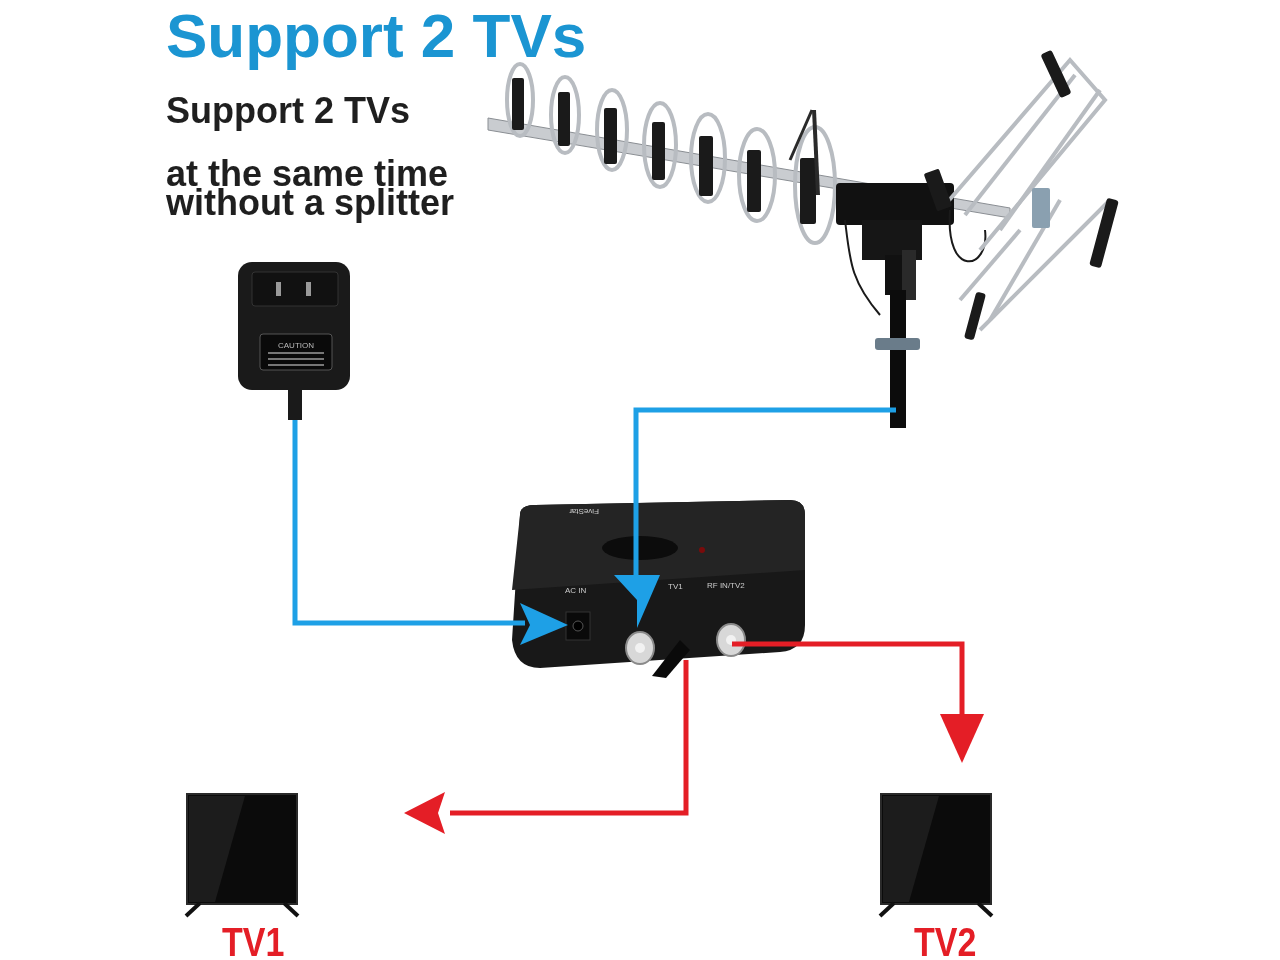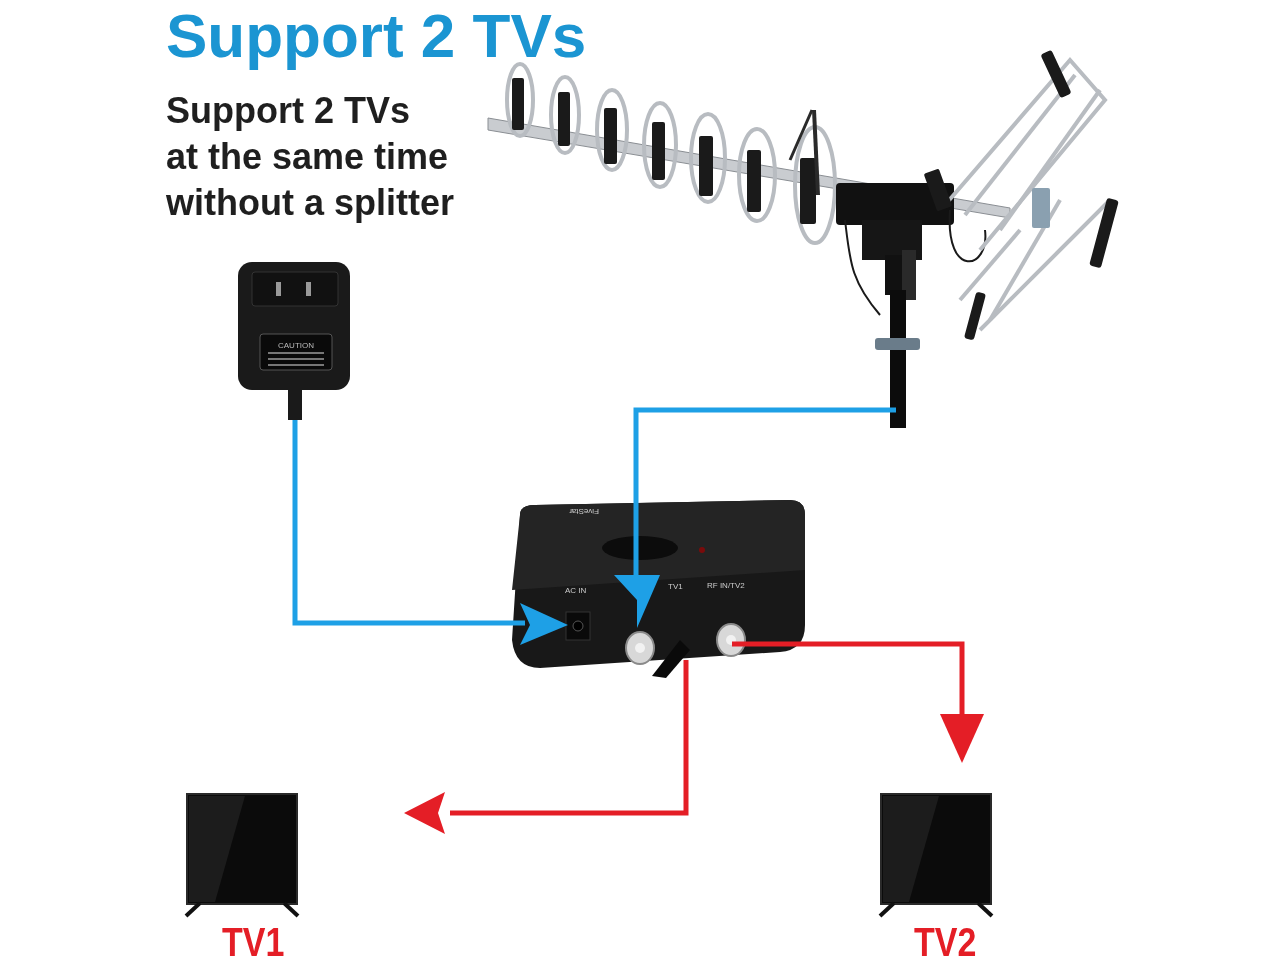--- a/index.html
+++ b/index.html
@@ -8,21 +8,21 @@
   .headline { left: 166px; top: 0px; font-size: 62px; font-weight: bold; color: #1b95d2; letter-spacing: 0px; line-height: 72px; }
   .subline { left: 166px; font-size: 36px; font-weight: bold; color: #1f1f1f; line-height: 46px; }
   .tv-label { font-family: "Liberation Sans", sans-serif; font-weight: bold; font-size: 40px; color: #e41e26; transform: scaleX(0.85); transform-origin: left top; }
   svg { position: absolute; left: 0; top: 0; }
 </style>
 </head>
 <body>
 
 <div class="abs headline">Support 2 TVs</div>
 <div class="abs subline" style="top:88px">Support 2 TVs</div>
-<div class="abs subline" style="top:134px">at the same time</div>
+<div class="abs subline" style="top:151px">at the same time</div>
 <div class="abs subline" style="top:180px">without a splitter</div>
 
 <svg width="1280" height="960" viewBox="0 0 1280 960">
 
   <g>
 
     <polygon points="488,118 1010,208 1010,218 488,130" fill="#c9ccd0" stroke="#8a8e93" stroke-width="1"></polygon>
 
     <g fill="none" stroke="#b8bcc1" stroke-width="4">
       <ellipse cx="520" cy="100" rx="13" ry="36"></ellipse>

